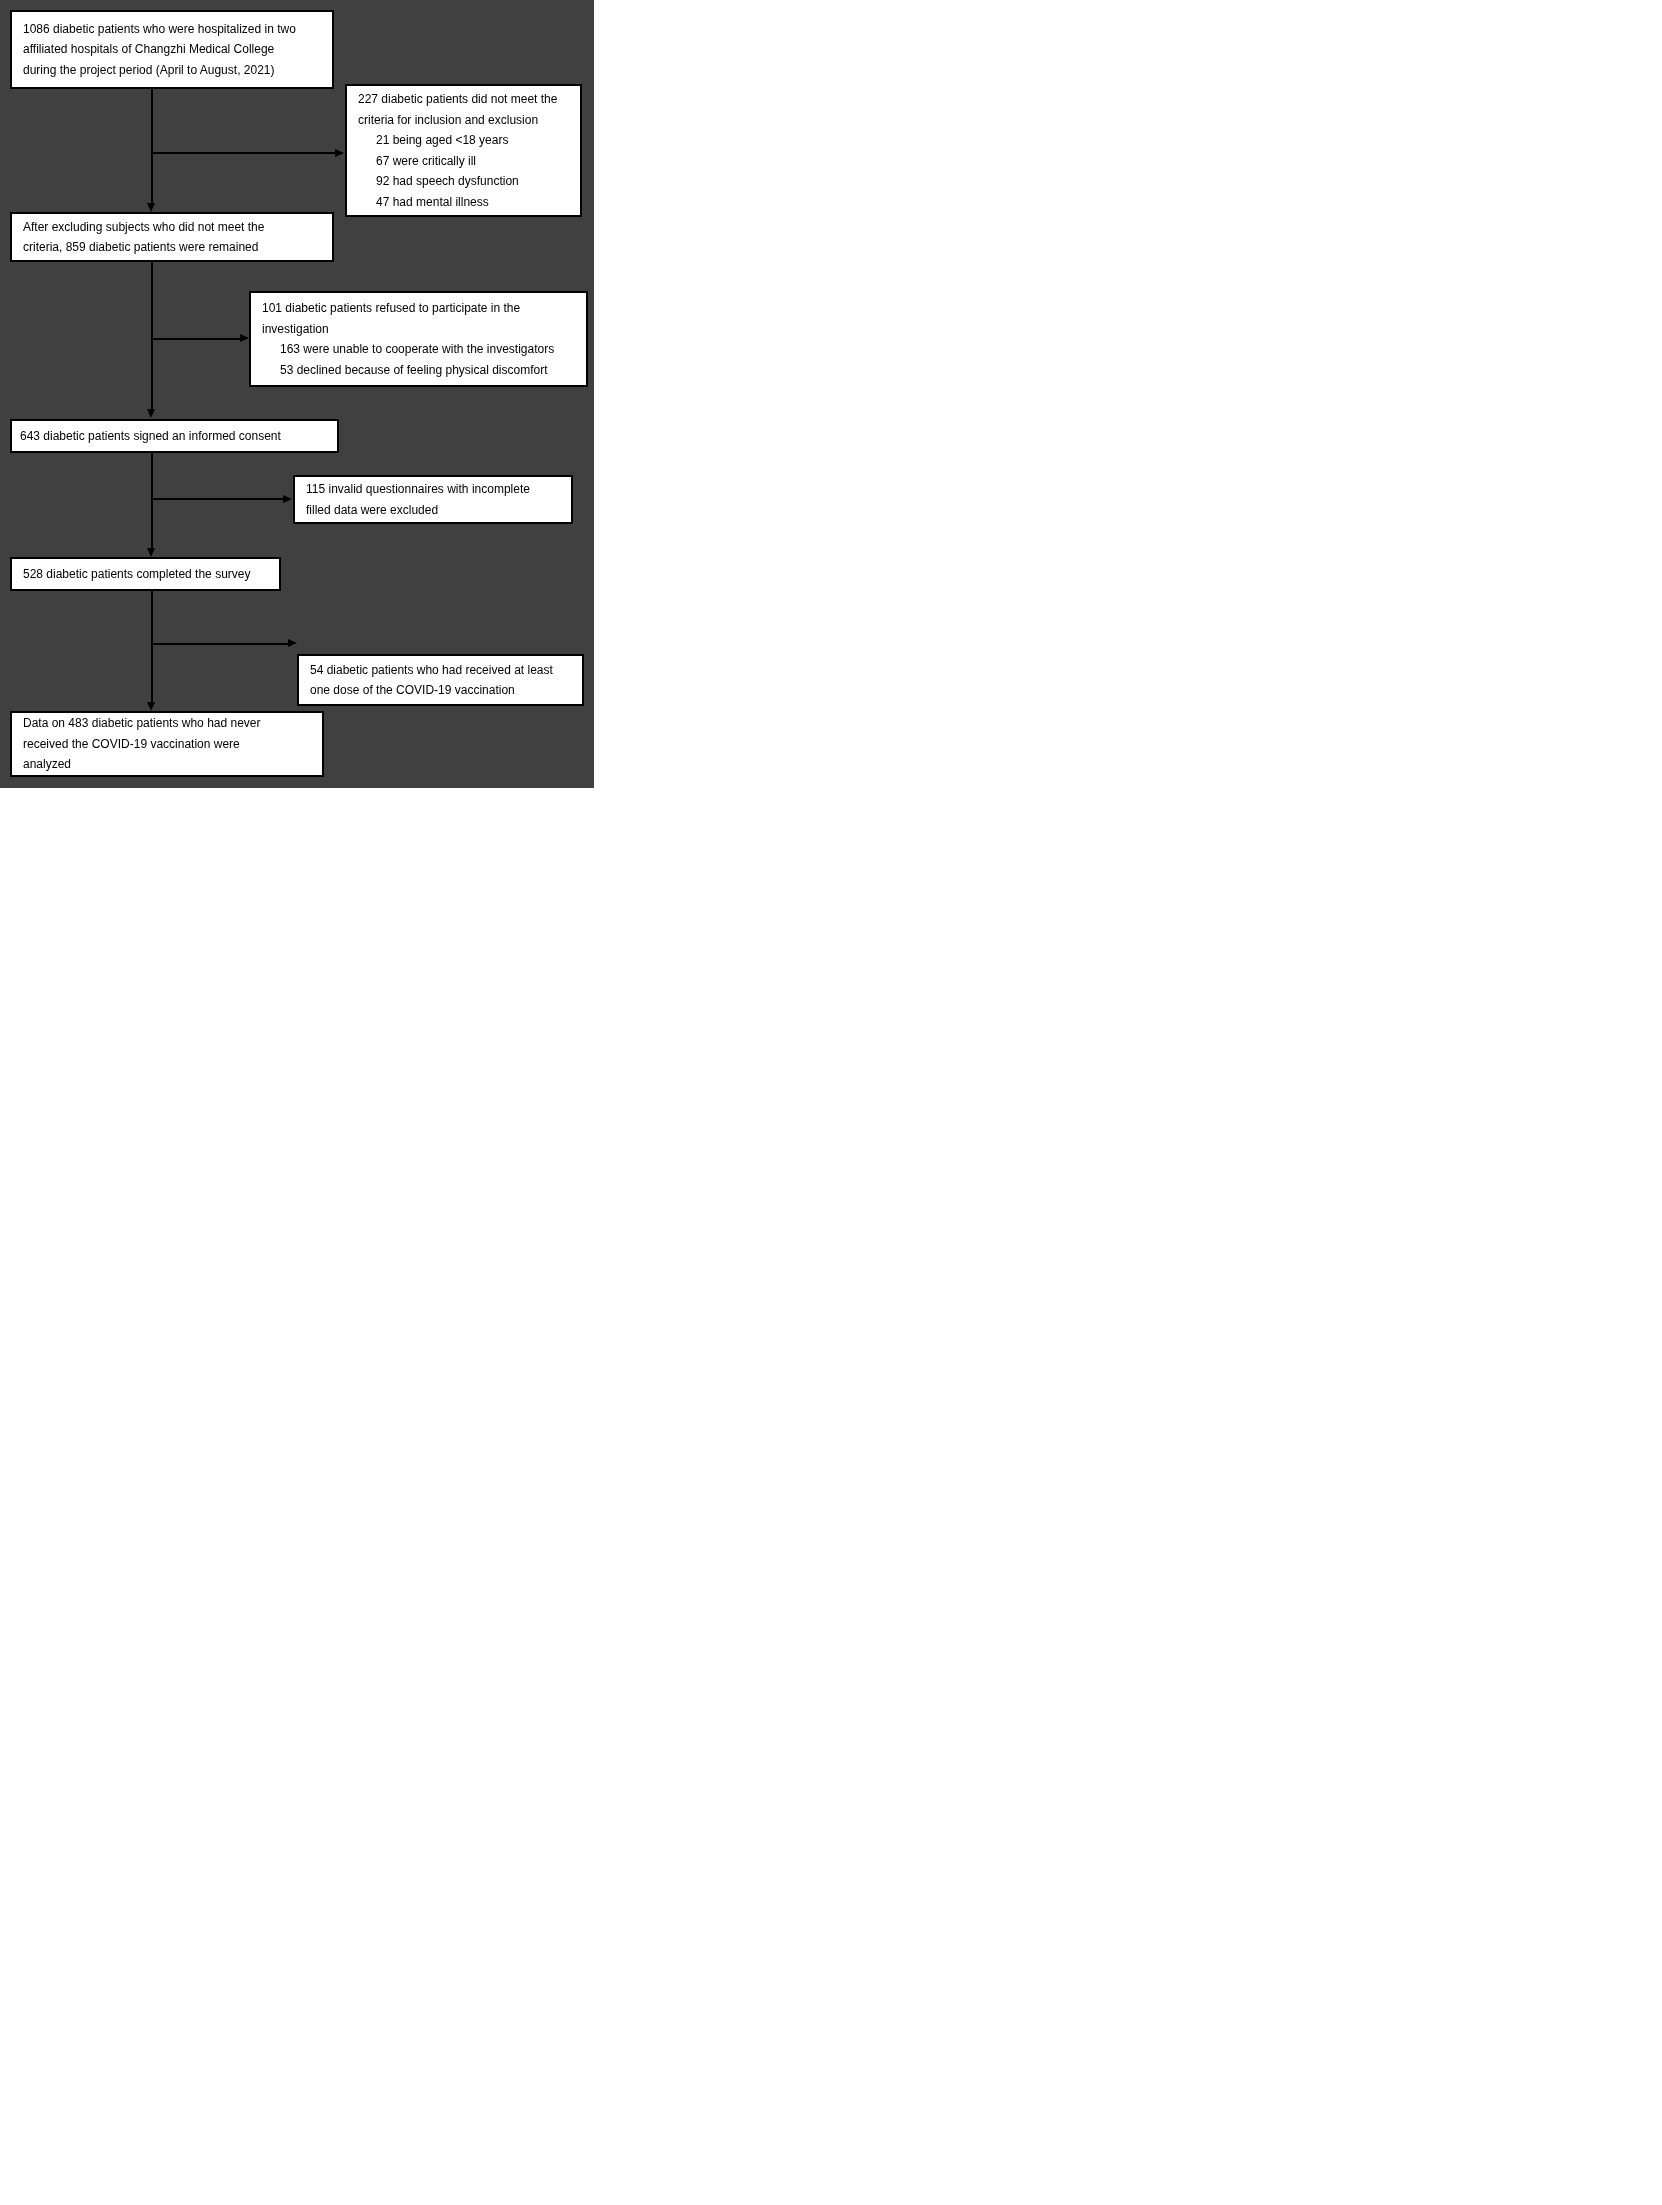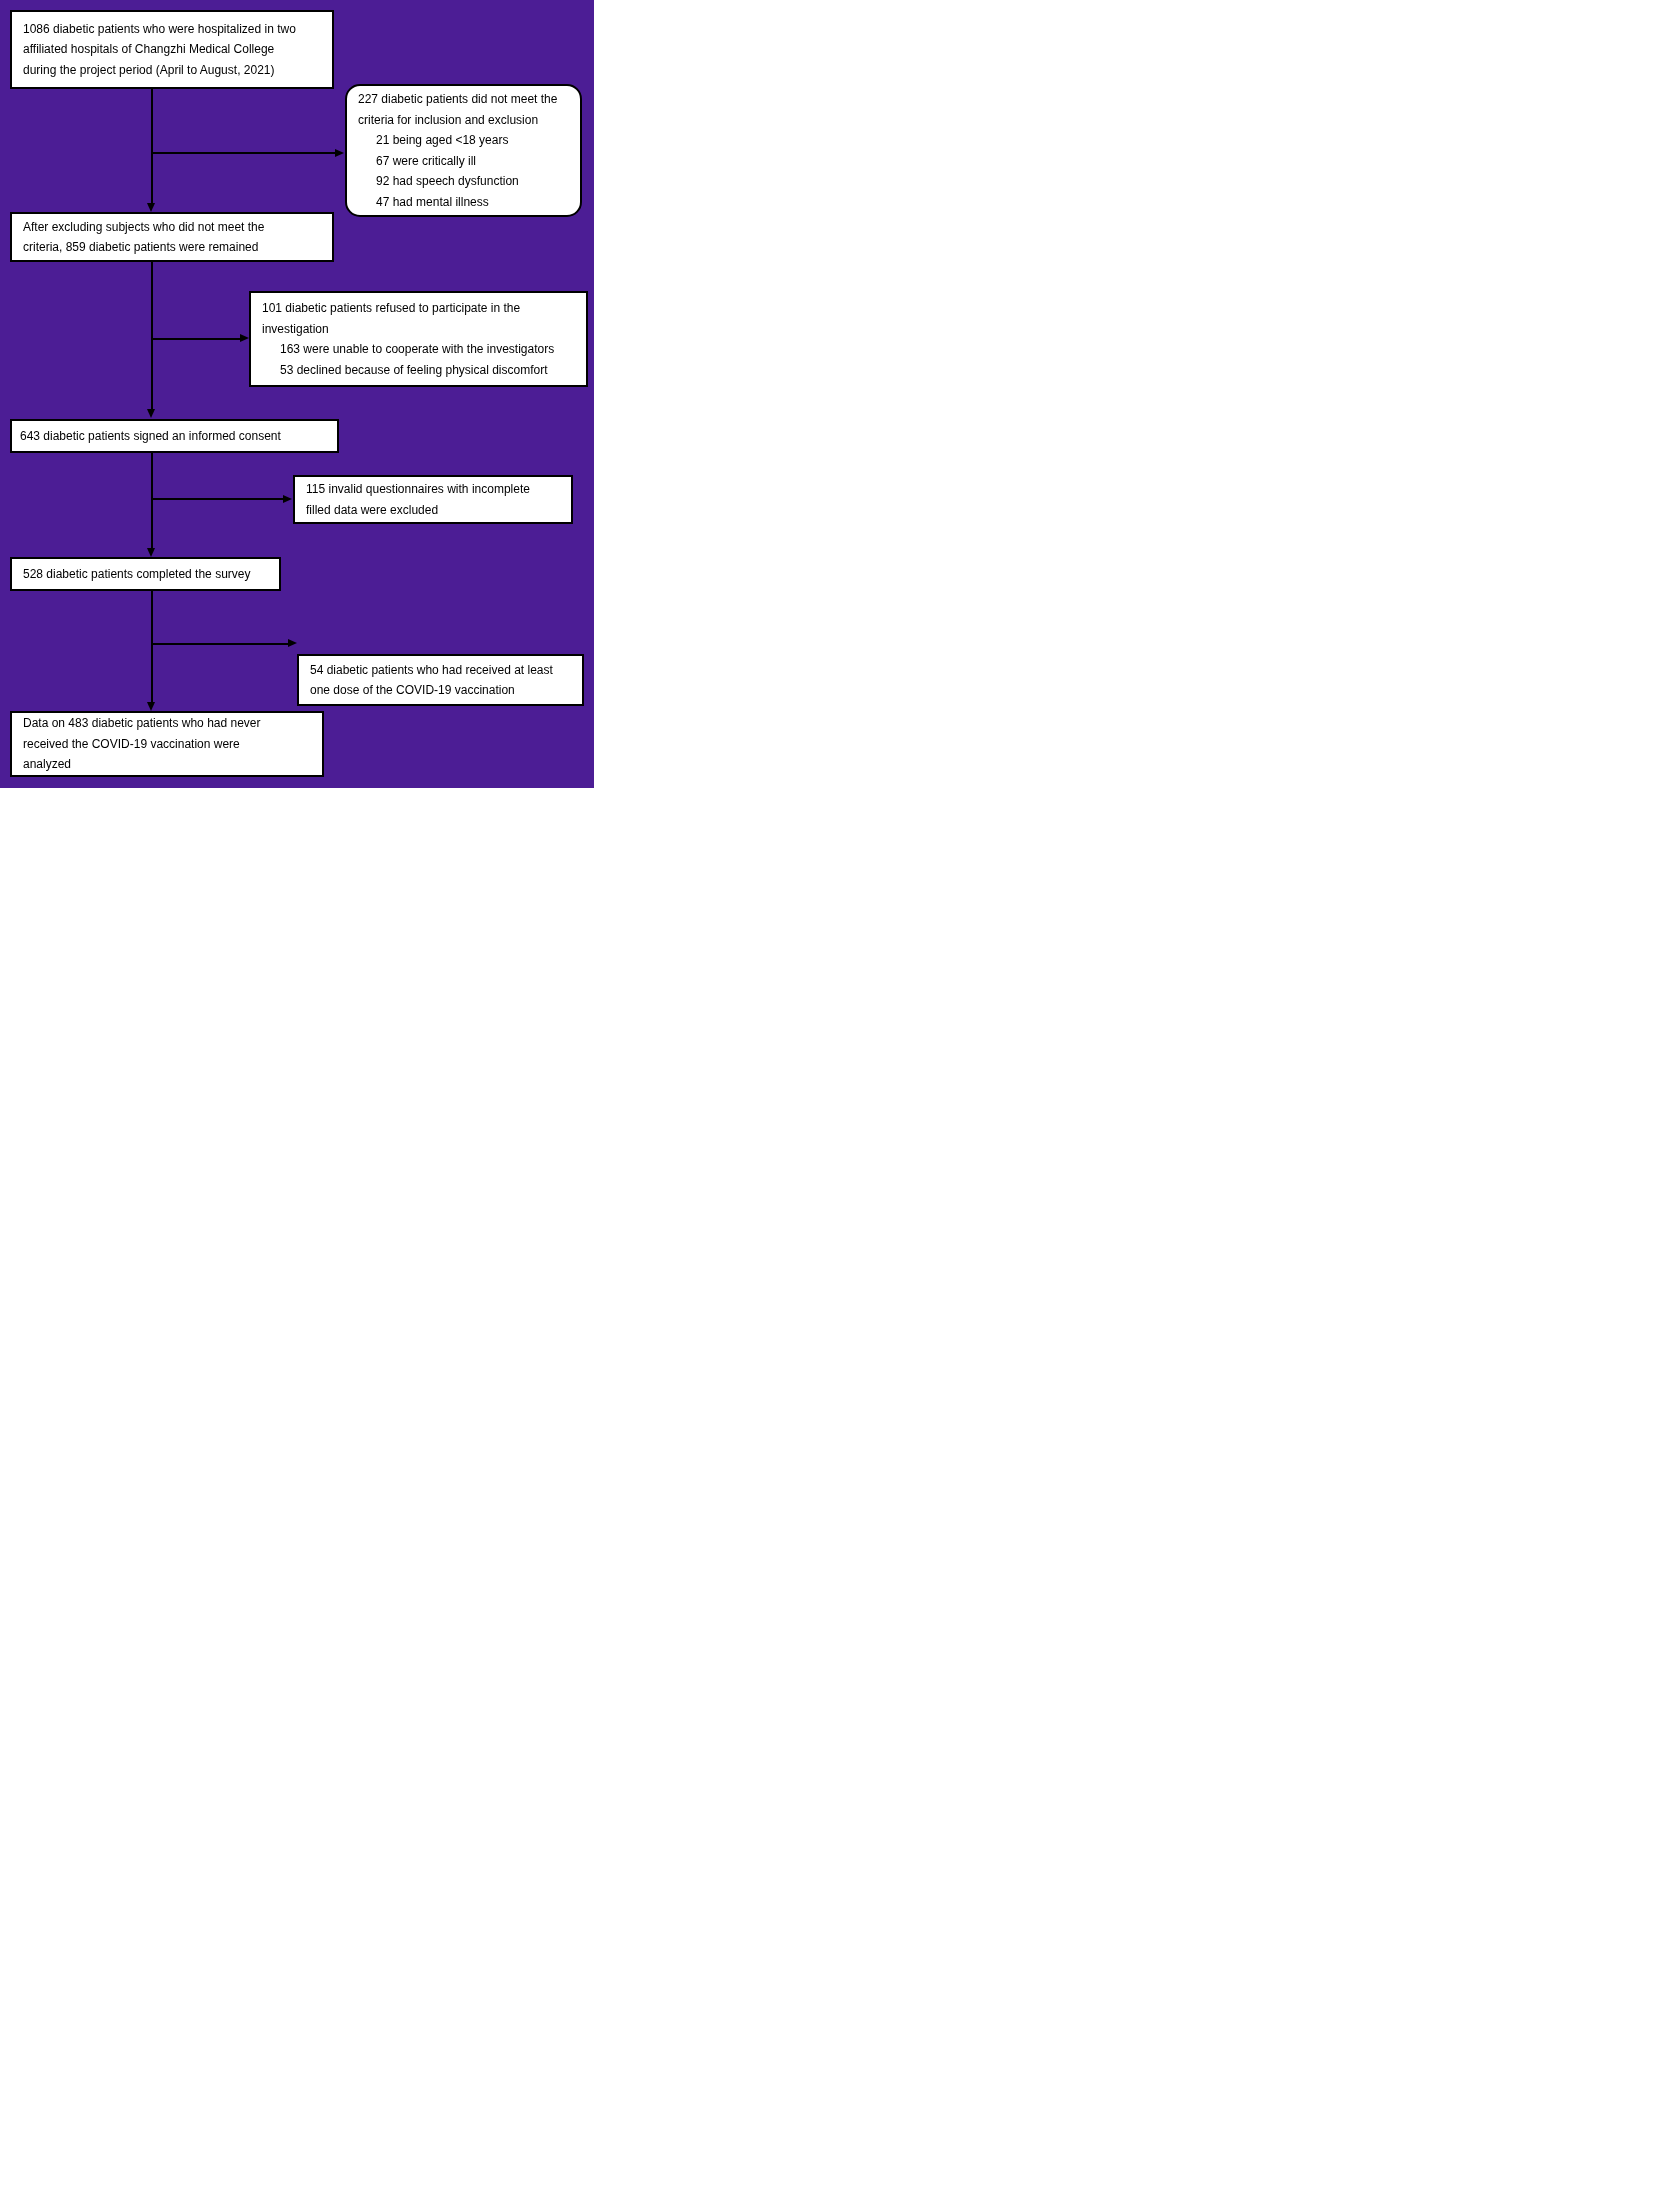--- a/index.html
+++ b/index.html
@@ -4,21 +4,21 @@
 <style>
   html, body {
     margin: 0;
     padding: 0;
     background: #ffffff;
   }
   .canvas {
     position: relative;
     width: 594px;
     height: 788px;
-    background: #4c1d95;
+    background: #404040;
     font-family: "Liberation Sans", "DejaVu Sans", sans-serif;
     color: #000000;
   }
   .fbox {
     position: absolute;
     box-sizing: border-box;
     border: 2px solid #000000;
     background: #ffffff;
     display: flex;
     flex-direction: column;
@@ -65,21 +65,21 @@
 <body>
 
 <div class="canvas">
 
   <div class="fbox" style="left:10px; top:10px; width:324px; height:79px;">
     <div class="line">1086 diabetic patients who were hospitalized in two</div>
     <div class="line">affiliated hospitals of Changzhi Medical College</div>
     <div class="line">during the project period (April to August, 2021)</div>
   </div>
 
-  <div class="fbox" style="left:345px; top:84px; width:237px; height:133px;border-radius:15px;">
+  <div class="fbox" style="left:345px; top:84px; width:237px; height:133px;">
     <div class="line">227 diabetic patients did not meet the</div>
     <div class="line">criteria for inclusion and exclusion</div>
     <div class="line indent">21 being aged &lt;18 years</div>
     <div class="line indent">67 were critically ill</div>
     <div class="line indent">92 had speech dysfunction</div>
     <div class="line indent">47 had mental illness</div>
   </div>
 
   <div class="fbox" style="left:10px; top:212px; width:324px; height:50px;">
     <div class="line">After excluding subjects who did not meet the</div>

